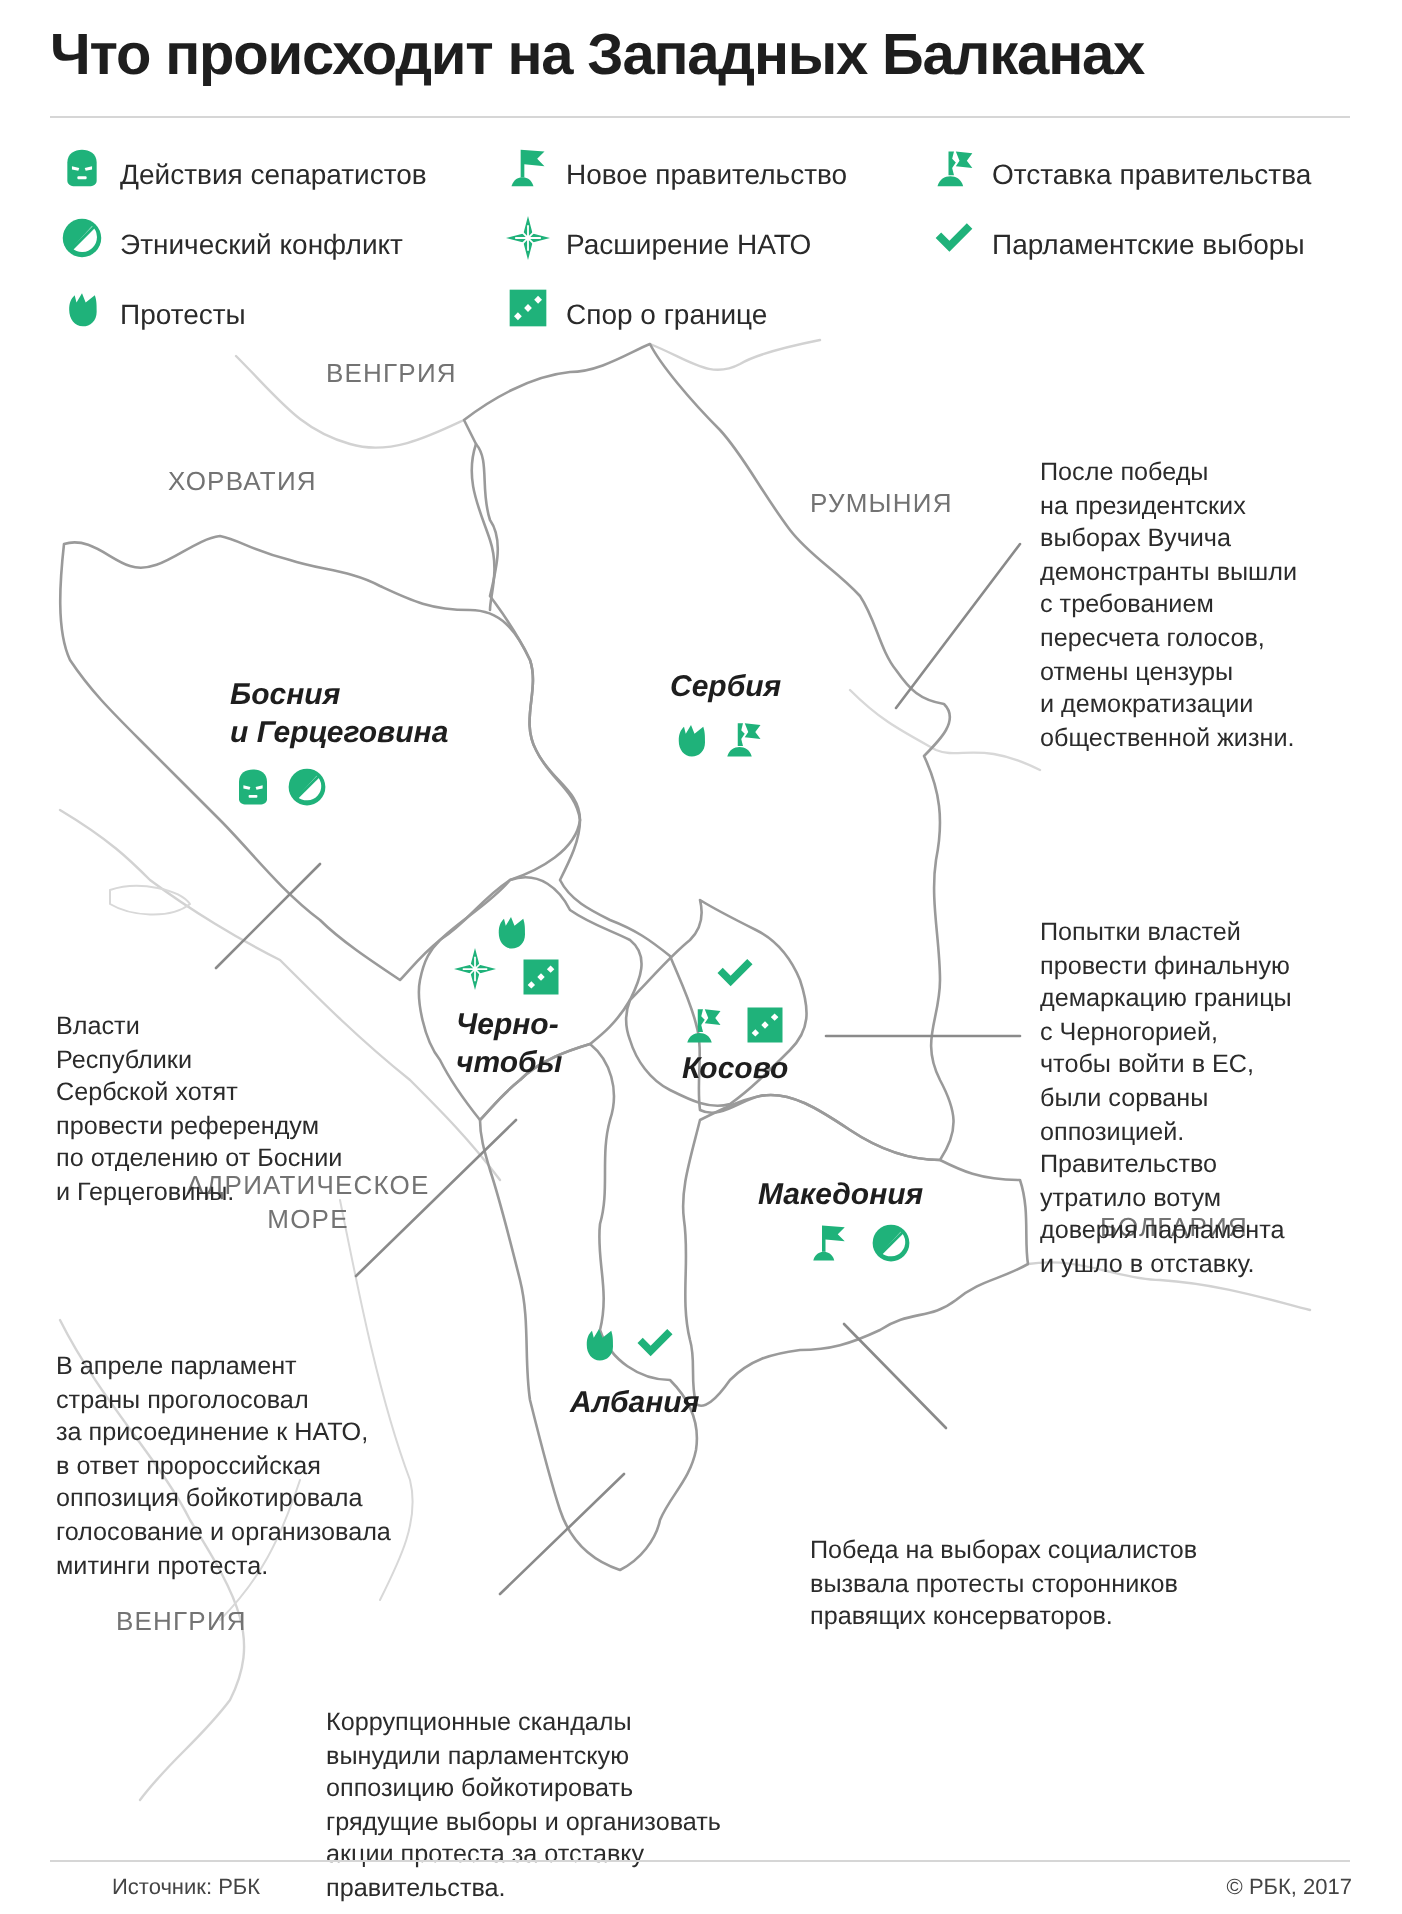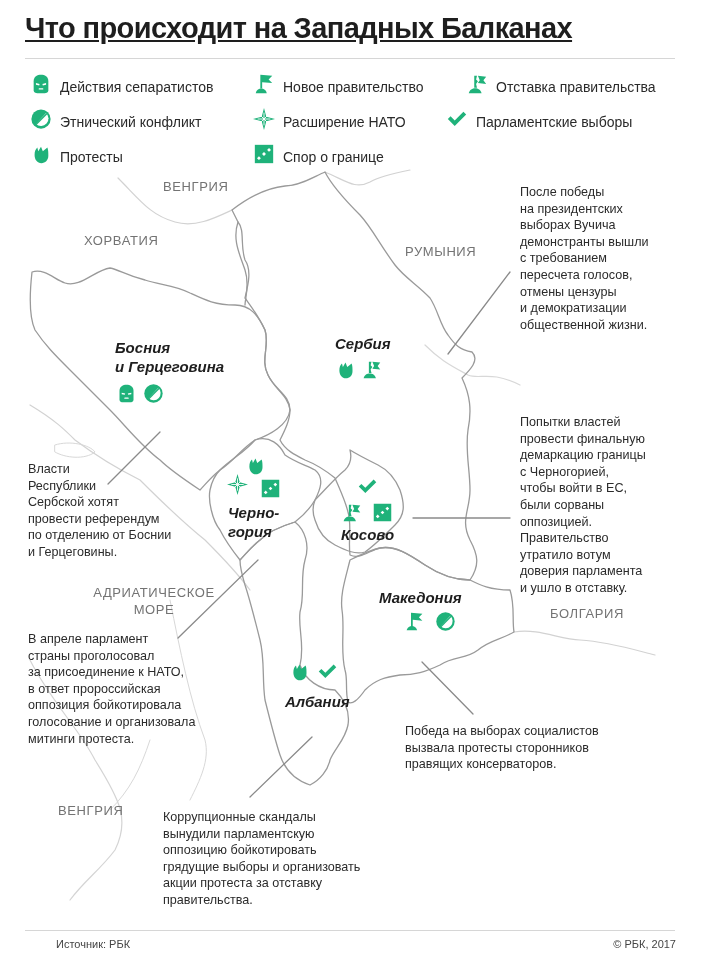--- a/index.html
+++ b/index.html
@@ -1,30 +1,30 @@
 <!DOCTYPE html>
 <html><head>
 <meta charset="utf-8">
 <style>
   html, body { margin:0; padding:0; background:#ffffff; }
   body { width:701px; height:957px; position:relative; overflow:hidden;
          font-family:"Liberation Sans", "DejaVu Sans", sans-serif; color:#222; }
   .title { position:absolute; left:25px; top:12px; font-size:29px; font-weight:700;
-           color:#1e1e1e; letter-spacing:-0.6px; white-space:nowrap;text-decoration:underline; }
+           color:#1e1e1e; letter-spacing:-0.6px; white-space:nowrap; }
   .rule { position:absolute; left:25px; width:650px; height:1px; background:#d6d6d6; }
   .legend-item { position:absolute; display:flex; align-items:flex-end; gap:8px;
                  font-size:14px; color:#2a2a2a; white-space:nowrap; }
   .legend-item svg { width:22px; height:22px; flex:none; }
   #map { position:absolute; left:0; top:0; width:701px; height:957px; }
   .country-label { position:absolute; font-size:13px; color:#737373; letter-spacing:0.6px;
                    text-align:center; line-height:17px; white-space:nowrap; }
   .region-name { position:absolute; font-size:15px; font-weight:700; color:#1e1e1e;
                  line-height:19px; white-space:nowrap;font-style:italic; }
   .icon { position:absolute; width:21px; height:21px; }
-  .note { position:absolute; font-size:12.6px; line-height:16.6px; color:#2b2b2b; white-space:pre-line; }
+  .note { position:absolute; font-size:12.6px; line-height:16.6px; color:#2b2b2b; white-space:pre-line;margin-top:44px; }
   .footer-text { position:absolute; font-size:11px; color:#444; top:938px;padding-left:31px; }
 </style>
 </head>
 <body>
 
 <svg width="0" height="0" style="position:absolute">
   <defs>
     <symbol id="i-mask" viewBox="0 0 24 24">
       <path d="M4 9 C4 4 8 2 12 2 C16 2 20 4 20 9 L20 19 C20 21 18 22 16 22 L8 22 C6 22 4 21 4 19 Z" fill="#1fb27a"></path>
       <path d="M6.5 11 L10.5 12 L10 13.5 L6.5 12.8 Z" fill="#fff"></path>
@@ -121,21 +121,21 @@
         <use href="#i-ethnic"></use>
       </svg>
     <span>Этнический конфликт</span>
   </div>
   <div class="legend-item" style="left:253px;top:108px">
     <svg>
         <use href="#i-nato"></use>
       </svg>
     <span>Расширение НАТО</span>
   </div>
-  <div class="legend-item" style="left:446px;top:108px">
+  <div class="legend-item" style="left:466px;top:108px">
     <svg>
         <use href="#i-check"></use>
       </svg>
     <span>Парламентские выборы</span>
   </div>
   <div class="legend-item" style="left:30px;top:143px">
     <svg>
         <use href="#i-flame"></use>
       </svg>
     <span>Протесты</span>
@@ -181,21 +181,21 @@
     <use href="#i-flame"></use>
   </svg>
 <svg class="icon" style="left:227px;top:474px">
     <use href="#i-nato"></use>
   </svg>
 <svg class="icon" style="left:260px;top:478px">
     <use href="#i-border"></use>
   </svg>
 <div class="region-name" style="left:228px;top:503px">
   <div>Черно-</div>
-  <div>гория</div>
+  <div>чтобы</div>
 </div>
 
 <svg class="icon" style="left:357px;top:476px">
     <use href="#i-check"></use>
   </svg>
 <svg class="icon" style="left:341px;top:502px">
     <use href="#i-resign"></use>
   </svg>
 <svg class="icon" style="left:372px;top:502px">
     <use href="#i-border"></use>

